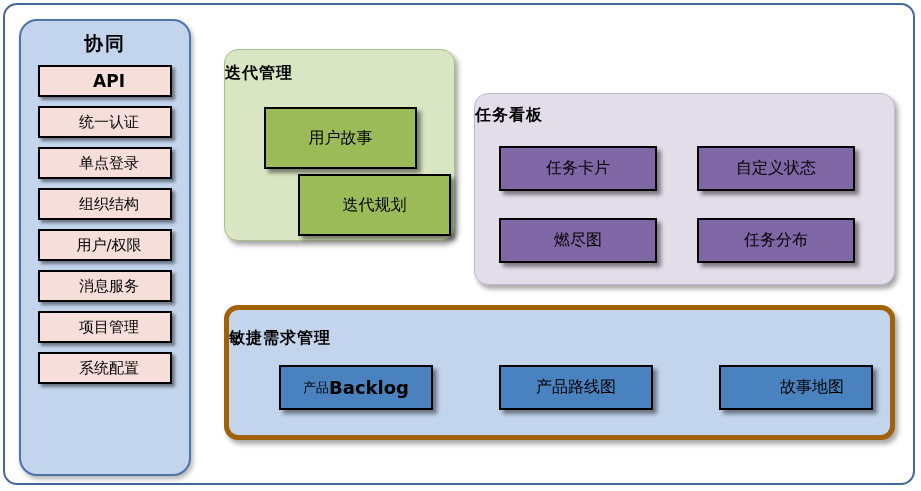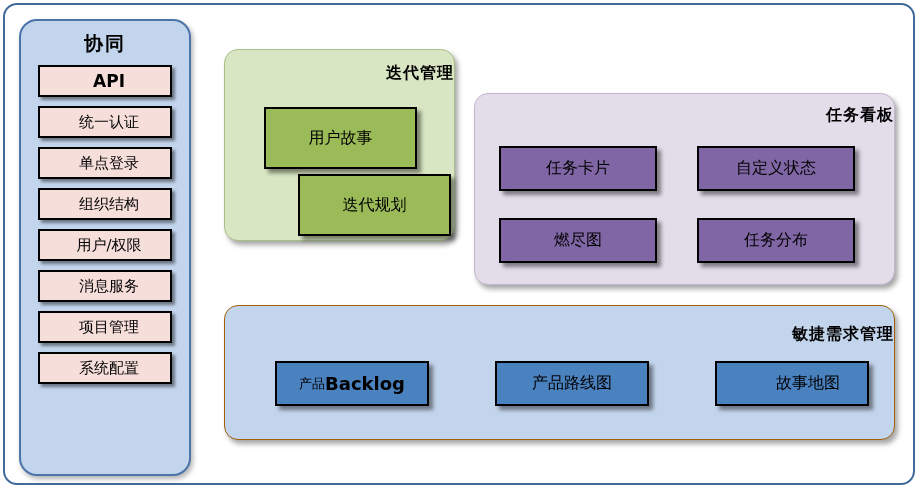--- a/index.html
+++ b/index.html
@@ -78,21 +78,21 @@
   }
 
   
   .panel {
     position: absolute;
     box-sizing: border-box;
     border-radius: 14px;
     box-shadow: 3px 4px 5px rgba(0,0,0,0.35);
   }
   .panel-title {
-    text-align: right;
+    text-align: left;
     font-weight: bold;
     font-size: 16px;
     color: #000;
     font-family: "DejaVu Sans", "Liberation Sans", sans-serif;
     letter-spacing: 1px;
   }
   .node {
     position: absolute;
     box-sizing: border-box;
     border: 2px solid #000000;
@@ -140,21 +140,21 @@
     height: 45px;
   }
 
   
   #panel-agile {
     left: 219px;
     top: 300px;
     width: 671px;
     height: 135px;
     background: #c3d5ed;
-    border: 1px solid #a16207;
+    border: 5px solid #a16207;
   }
   #panel-agile .panel-title { margin-top: 18px; }
   .node-blue {
     background: #4a81bf;
     width: 154px;
     height: 45px;
     top: 55px;
   }
   
   .mixed-cn {

